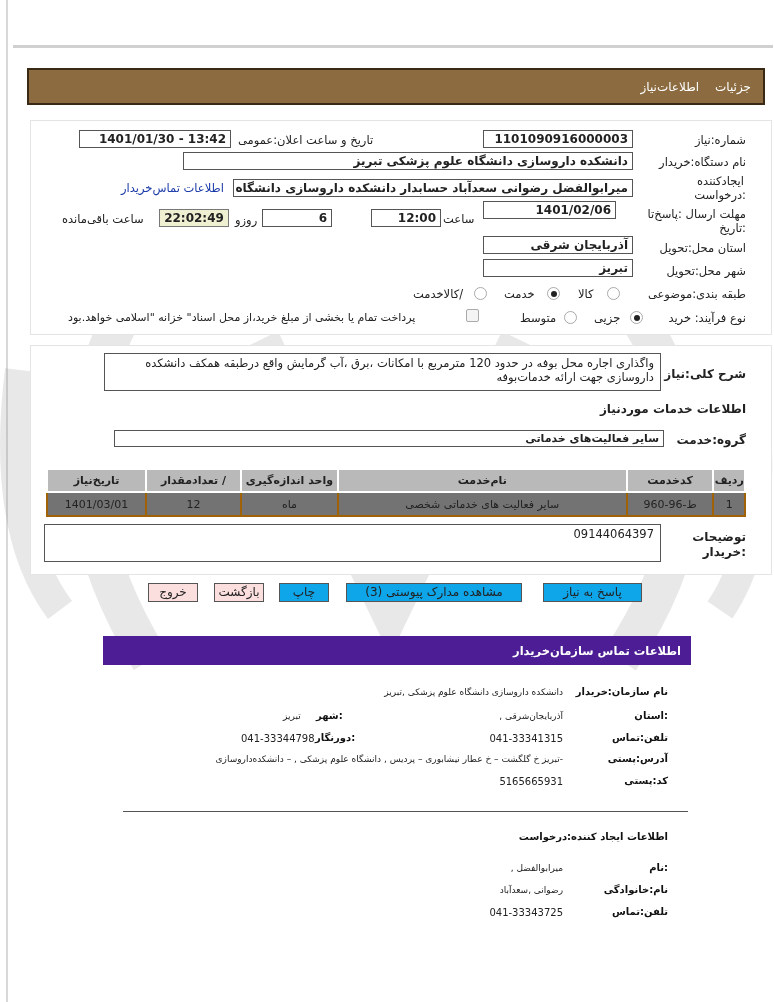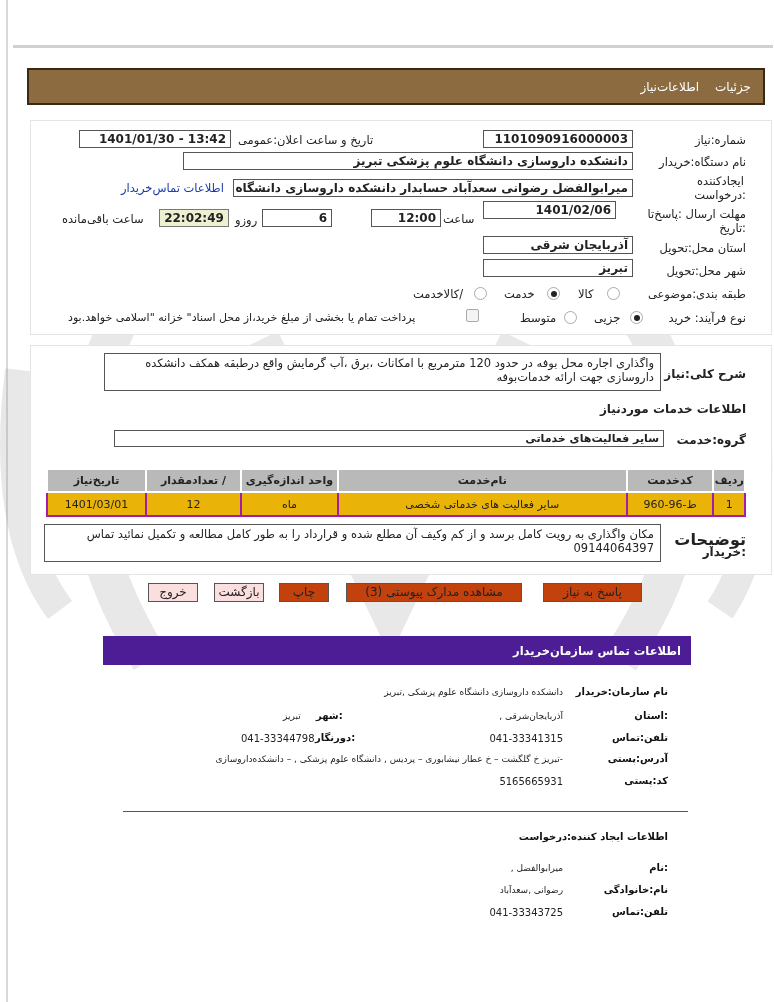--- a/index.html
+++ b/index.html
@@ -17,24 +17,24 @@
   .box.ltr { direction: ltr; text-align: right; }
   .box.remain { background: #efefd2; border-color: #777; text-align: center; direction: ltr; }
   .link { position: absolute; color: #1a3aa8; font-size: 11.5px; white-space: nowrap; cursor: pointer; }
   .radio { position: absolute; width: 13px; height: 13px; border-radius: 50%; border: 1px solid #aaa; background: #fff; }
   .radio.on::after { content: ""; position: absolute; left: 3px; top: 3px; width: 6px; height: 6px; border-radius: 50%; background: #222; }
   .checkbox { position: absolute; width: 13px; height: 13px; border: 1px solid #aaa; border-radius: 2px; background: #f4f4f4; }
   .bold { font-weight: bold; }
   .desc-box { position: absolute; border: 1px solid #555; background: #fff; font-size: 11.5px; padding: 2px 6px; line-height: 14px; }
   table.items { position: absolute; left: 46px; top: 468px; width: 700px; border-collapse: collapse; font-size: 11px; }
   table.items th { background: #b9b9b9; color: #222; font-weight: bold; height: 23px; border: 2px solid #fff; }
-  table.items td { background: #eab308; height: 24px; text-align: center; border: 2px solid #a21caf; }
+  table.items td { background: #737373; height: 24px; text-align: center; border: 2px solid #a16207; }
   table.items { border: 1px solid #d0d0d0; }
   .btn { position: absolute; height: 19px; border: 1px solid #555; font-size: 12px; line-height: 17px; text-align: center; cursor: pointer; }
-  .btn.green { background: #c2410c; }
+  .btn.green { background: #0ea5e9; }
   .btn.red { background: #fbdede; }
   .sec-bar { position: absolute; left: 103px; top: 636px; width: 588px; height: 29px; background: #4c1d95; color: #fff; font-weight: bold; font-size: 11.5px; display: flex; align-items: center; padding-right: 10px; }
   .info-l { position: absolute; font-size: 10px; font-weight: bold; color: #111; white-space: nowrap; }
   .info-v { position: absolute; font-size: 9px; color: #222; white-space: nowrap; }
   .hr2 { position: absolute; left: 123px; top: 811px; width: 565px; height: 1px; background: #555; }
 </style>
 </head>
 <body>
 
 <div class="left-rule"></div>
@@ -127,24 +127,23 @@
       <td>1</td>
       <td>ط-96-960</td>
       <td>سایر فعالیت های خدماتی شخصی</td>
       <td>ماه</td>
       <td>12</td>
       <td>1401/03/01</td>
     </tr>
   </tbody>
 </table>
 
-<span class="lbl bold" style="right:28px;top:530px;font-size:16px;">توضیحات</span>
+<span class="lbl bold" style="right:28px;top:530px;font-size:12px;">توضیحات</span>
 <span class="lbl bold" style="right:28px;top:545px;font-size:12px;">:خریدار</span>
 <div class="desc-box" style="left:44px;top:524px;width:617px;height:38px;">
-  <div>مکان واگذاری به رویت کامل برسد و از کم وکیف آن مطلع شده و قرارداد را به طور کامل مطالعه و تکمیل نمائید تماس</div>
   <div>09144064397</div>
 </div>
 
 <div class="btn green" style="left:543px;top:583px;width:99px;">پاسخ به نیاز</div>
 <div class="btn green" style="left:346px;top:583px;width:176px;">مشاهده مدارک پیوستی (3)</div>
 <div class="btn green" style="left:279px;top:583px;width:50px;">چاپ</div>
 <div class="btn red" style="left:214px;top:583px;width:50px;">بازگشت</div>
 <div class="btn red" style="left:148px;top:583px;width:50px;">خروج</div>
 
 <div class="sec-bar">

